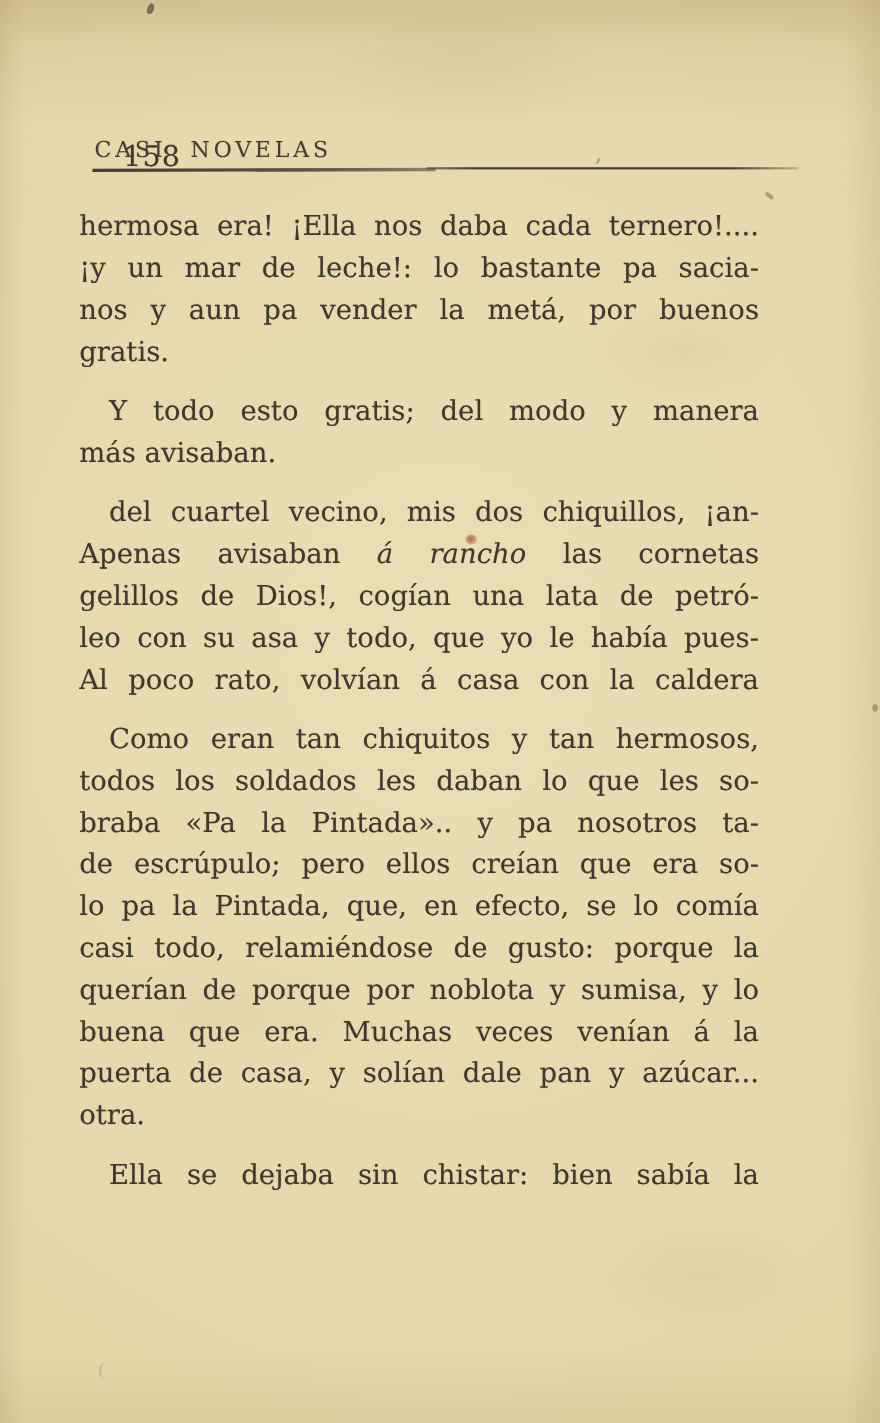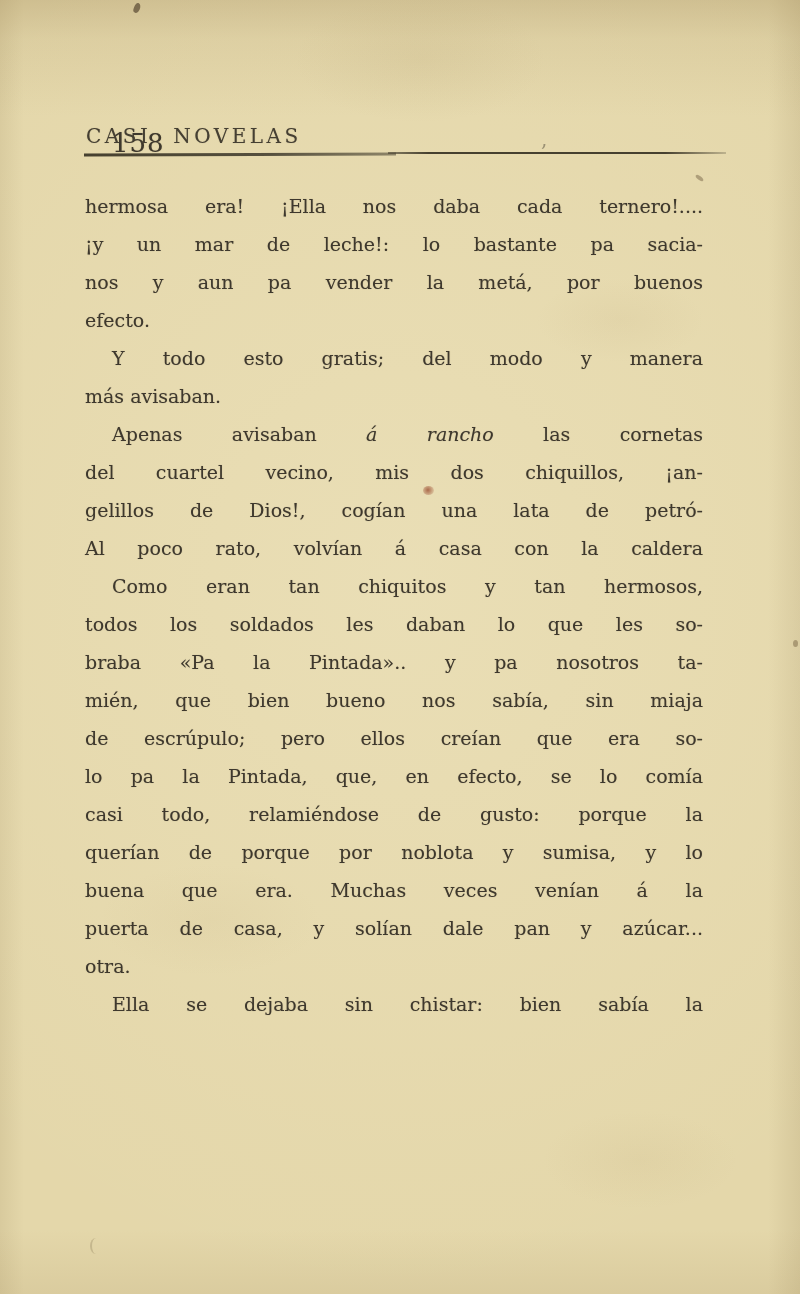--- a/index.html
+++ b/index.html
@@ -36,27 +36,27 @@
     position:absolute;left:541px;top:127px;
     font-size:20px;color:rgba(62,56,45,.45);
   }
   .rule{position:absolute;background:#4a4333;}
   .rule-left{left:84px;top:153px;width:312px;height:2.5px;
     background:linear-gradient(90deg, #46402f 0%, #56503e 60%, rgba(70,64,47,.55) 100%);
     transform:rotate(-0.15deg);}
   .rule-right{left:388px;top:151.5px;width:338px;height:2px;
     background:linear-gradient(90deg, rgba(70,64,47,.6) 0%, #46402f 12%, #46402f 82%, rgba(70,64,47,.25) 100%);}
   .text-block{
-    position:absolute;left:85px;top:187px;width:618px;
-    font-size:19px;line-height:38px;
+    position:absolute;left:72px;top:187px;width:618px;
+    font-size:25px;line-height:38px;
     text-shadow:0 0 1px rgba(62,56,45,.32);
   }
   .line{text-align:justify;text-align-last:left;}
   .line.just{text-align-last:justify;}
-  .para.indent .line:first-child{text-indent:27px;}
+  .para.indent .line:first-child{text-indent:27px;margin-top:16px;}
   .it{font-style:italic;}
   .speck{position:absolute;border-radius:50%;}
   .speck-top{left:134px;top:3px;width:6px;height:10px;background:rgba(96,80,56,.75);transform:rotate(25deg);border-radius:40% 60% 50% 50%;}
   .ink-stain{left:423px;top:486px;width:11px;height:9px;
     background:radial-gradient(circle at 45% 45%, rgba(160,85,56,.85), rgba(160,85,56,.25) 70%, rgba(160,85,56,0));}
   .speck-right{left:695px;top:176px;width:9px;height:4px;background:rgba(120,102,72,.5);transform:rotate(38deg);border-radius:50%;}
   .speck-bottom{left:90px;top:1238px;width:10px;height:16px;border-left:2px solid rgba(110,95,65,.25);border-radius:50%;background:transparent;}
   .speck-mid-right{left:793px;top:640px;width:5px;height:7px;background:rgba(110,92,60,.45);}
 </style>
 </head>
@@ -69,37 +69,37 @@
   <div class="artifact-comma">,</div>
 
   <div class="rule rule-left"></div>
   <div class="rule rule-right"></div>
 
   <div class="text-block">
       <div class="para">
         <div class="line just"><span>hermosa era! ¡Ella nos daba cada ternero!....</span></div>
         <div class="line just"><span>¡y un mar de leche!: lo bastante pa sacia-</span></div>
         <div class="line just"><span>nos y aun pa vender la metá, por buenos</span></div>
-        <div class="line"><span>efecto.</span></div>
+        <div class="line"><span>gratis.</span></div>
       </div>
       <div class="para indent">
         <div class="line just"><span>Y todo esto gratis; del modo y manera</span></div>
         <div class="line"><span>más avisaban.</span></div>
       </div>
       <div class="para indent">
+        <div class="line just"><span>del cuartel vecino, mis dos chiquillos, ¡an-</span></div>
         <div class="line just"><span>Apenas avisaban </span><span class="it">á rancho</span><span> las cornetas</span></div>
-        <div class="line just"><span>del cuartel vecino, mis dos chiquillos, ¡an-</span></div>
         <div class="line just"><span>gelillos de Dios!, cogían una lata de petró-</span></div>
+        <div class="line just"><span>leo con su asa y todo, que yo le había pues-</span></div>
         <div class="line just"><span>Al poco rato, volvían á casa con la caldera</span></div>
       </div>
       <div class="para indent">
         <div class="line just"><span>Como eran tan chiquitos y tan hermosos,</span></div>
         <div class="line just"><span>todos los soldados les daban lo que les so-</span></div>
         <div class="line just"><span>braba «Pa la Pintada».. y pa nosotros ta-</span></div>
-        <div class="line just"><span>mién, que bien bueno nos sabía, sin miaja</span></div>
         <div class="line just"><span>de escrúpulo; pero ellos creían que era so-</span></div>
         <div class="line just"><span>lo pa la Pintada, que, en efecto, se lo comía</span></div>
         <div class="line just"><span>casi todo, relamiéndose de gusto: porque la</span></div>
         <div class="line just"><span>querían de porque por noblota y sumisa, y lo</span></div>
         <div class="line just"><span>buena que era. Muchas veces venían á la</span></div>
         <div class="line just"><span>puerta de casa, y solían dale pan y azúcar...</span></div>
         <div class="line"><span>otra.</span></div>
       </div>
       <div class="para indent">
         <div class="line just"><span>Ella se dejaba sin chistar: bien sabía la</span></div>

